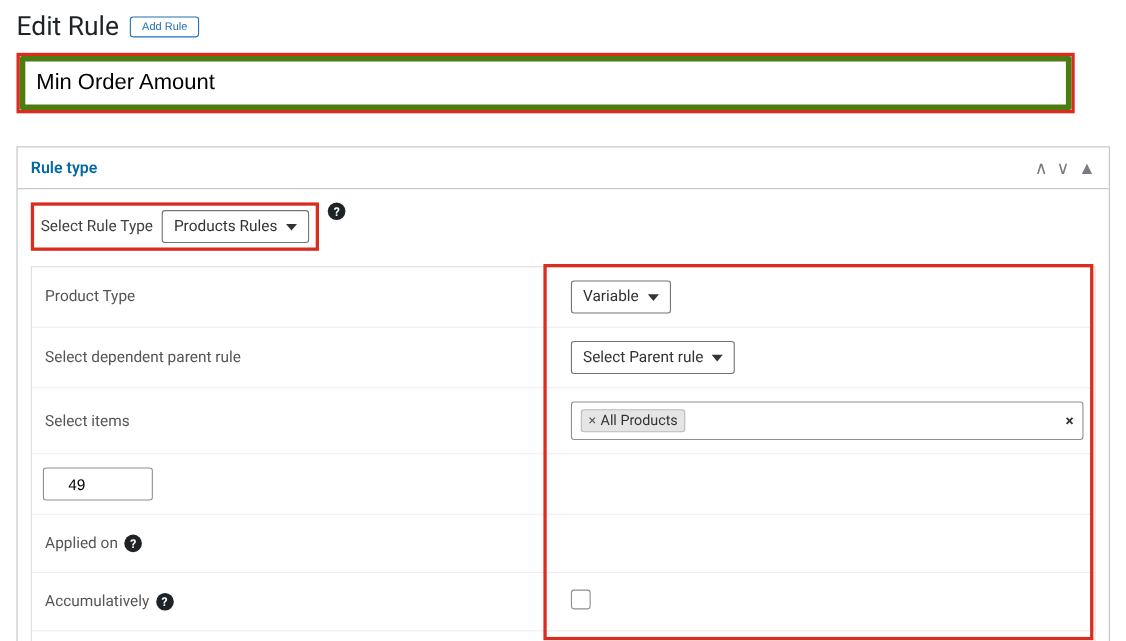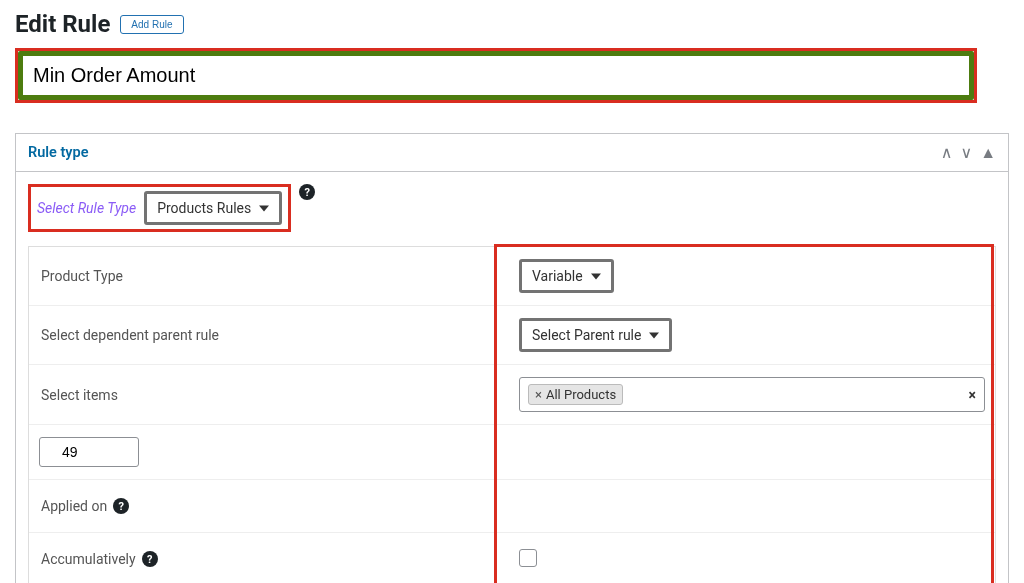--- a/index.html
+++ b/index.html
@@ -15,21 +15,21 @@
       padding: 10px 15px;
     }
     .header-row {
       display: flex;
       align-items: center;
       gap: 10px;
       margin-bottom: 10px;
     }
     .page-title {
       font-size: 24px;
-      font-weight: 700;
+      font-weight: 400;
       color: #1d2327;
     }
     .add-rule-btn {
       border: 1px solid #2271b1;
       color: #2271b1;
       background: #fff;
       padding: 3px 10px;
       font-size: 10px;
       border-radius: 3px;
       cursor: pointer;
@@ -79,25 +79,24 @@
     }
     .ruletype-wrap {
       border: 3px solid #d92d20;
       display: inline-flex;
       align-items: center;
       gap: 8px;
       padding: 4px 6px;
     }
     .ruletype-label {
       font-size: 14px;
-      color: #8b5cf6;
-      font-style: italic;
+      color: #404040;
     }
     .select-box {
-      border: 3px solid #737373;
+      border: 1px solid #737373;
       border-radius: 3px;
       padding: 6px 28px 6px 10px;
       font-size: 14px;
       background: #fff;
       position: relative;
       display: inline-flex;
       align-items: center;
       cursor: pointer;
     }
     .select-box::after {

